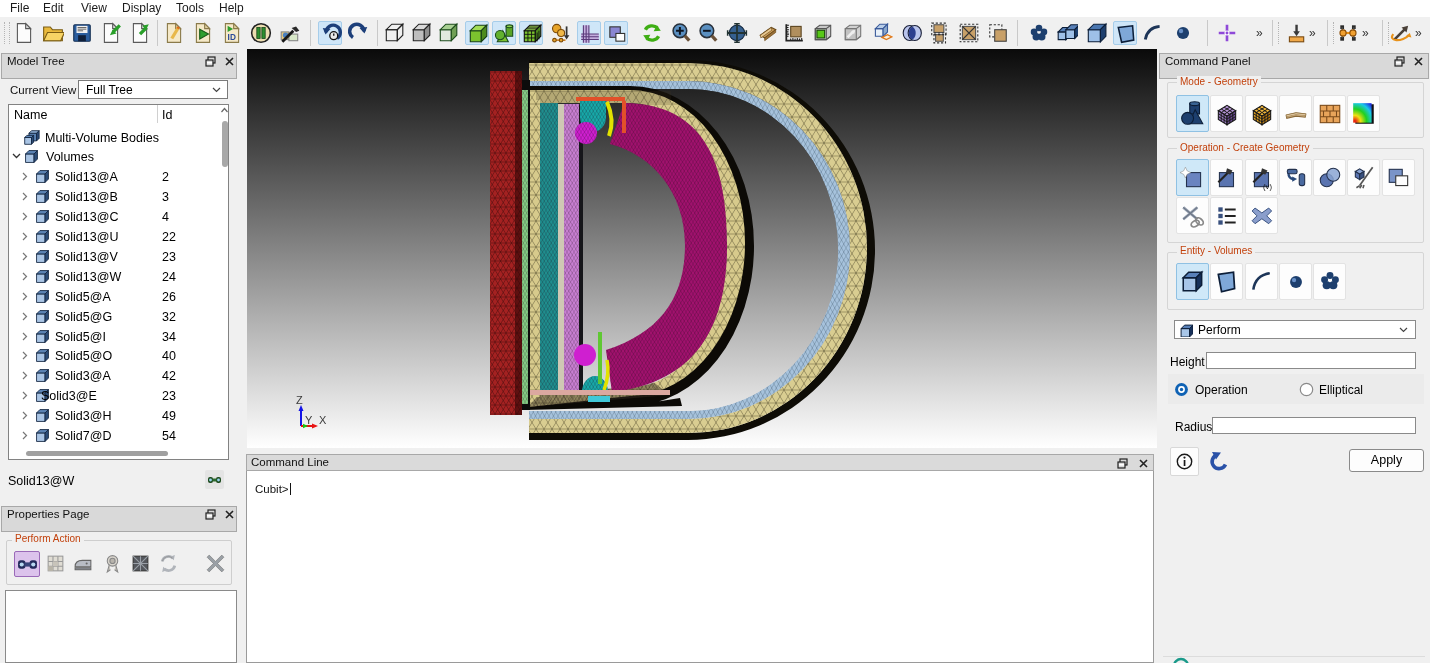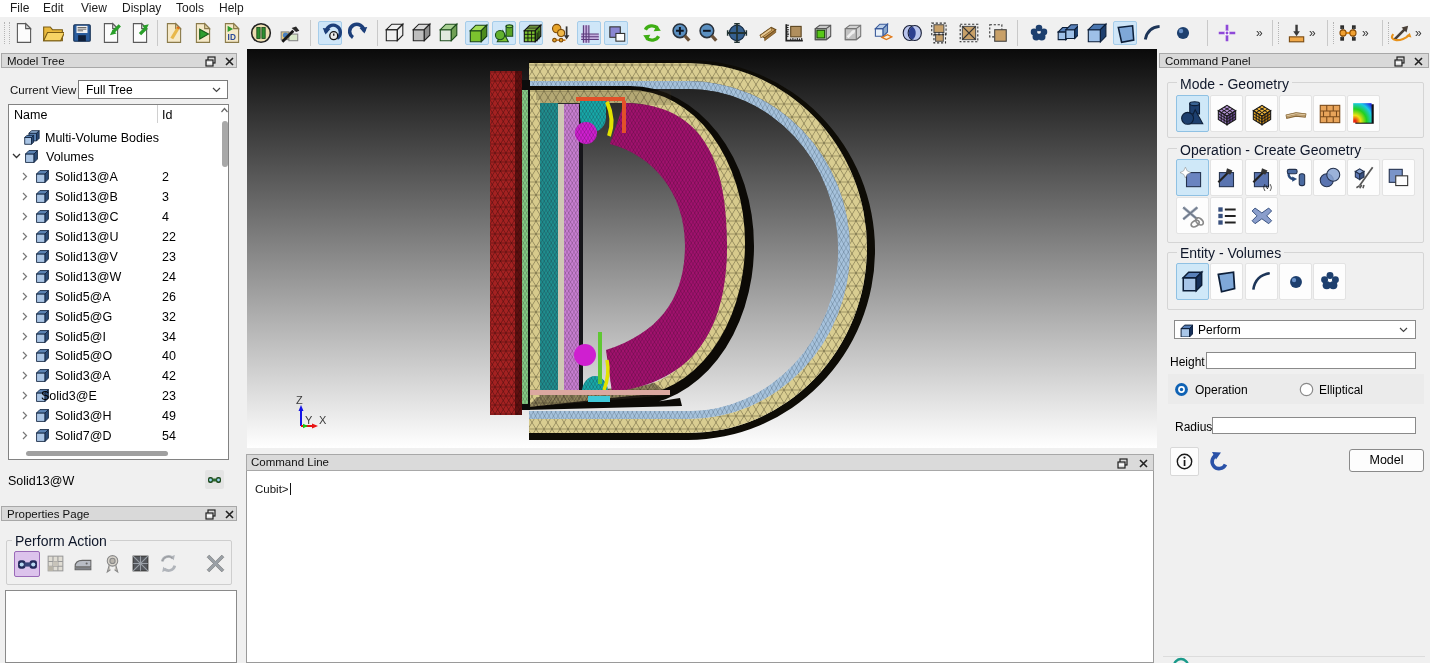--- a/index.html
+++ b/index.html
@@ -5,26 +5,26 @@
 .abs{position:absolute}
 #menubar{position:absolute;left:0;top:0;width:1430px;height:17px;background:#fff}
 #menubar span{position:absolute;top:1px;font-size:12px;color:#1b1b1b}
 #toolbar{position:absolute;left:0;top:17px;width:1430px;height:32px;background:#f0f0f0}
 .ti{position:absolute;top:21px;width:24px;height:24px;border-radius:2px}
 .ti svg{position:absolute;left:1px;top:1px}
 .chk{background:#cfe6f8;border:1px solid #a6cdea}
 .tsep{position:absolute;top:20px;width:1px;height:26px;background:#c9c9c9}
 .tdots{position:absolute;top:22px;width:1px;height:22px;border-left:1px dotted #b5b5b5}
 .ovf{position:absolute;top:26px;font-size:12px;color:#333;letter-spacing:-2px}
-.titlebar{position:absolute;height:15px;background:#d9d9d9;border:1px solid #a8a8a8;font-size:11.5px;color:#111}
+.titlebar{position:absolute;height:26px;background:#d9d9d9;border:1px solid #a8a8a8;font-size:11.5px;color:#111}
 .titlebar .tt{position:absolute;left:5px;top:1px}
 .tbtn{position:absolute;top:2px;width:11px;height:11px}
 .panel-label{position:absolute;font-size:11.5px;color:#111}
 .gbox{position:absolute;border:1px solid #d5d5d5;border-radius:2px}
-.glabel{position:absolute;font-size:14px;color:#0f172a;background:#f0f0f0;padding:0 3px}
+.glabel{position:absolute;font-size:10px;color:#c2410c;background:#f0f0f0;padding:0 3px}
 .cbtn{position:absolute;width:33px;height:37px;background:#fdfdfd;border:1px solid #e3e3e3;border-radius:2px}
 .cbtn.sel{background:#cfe8f8;border:1px solid #8fc1e3}
 .cbtn svg{position:absolute;left:3px;top:5px}
 .treerow{position:absolute;left:9px;width:210px;height:20px;font-size:12.5px;color:#000}
 .treerow .nm{position:absolute;top:3px}
 .treerow .id{position:absolute;left:153px;top:3px}
 .exp{position:absolute;top:5px;font-size:10px;color:#444}
 </style></head><body>
 <div id="menubar">
 <span style="left:10px">File</span>
@@ -965,17 +965,17 @@
     <svg style="position:absolute;left:5px;top:5px" width="17" height="17" viewBox="0 0 17 17">
       <circle cx="8.5" cy="8.5" r="7.2" fill="none" stroke="#1a1a1a" stroke-width="1.4"></circle>
       <rect x="7.7" y="7" width="1.7" height="6" fill="#1a1a1a"></rect>
       <circle cx="8.5" cy="4.6" r="1.1" fill="#1a1a1a"></circle>
     </svg>
   </div>
 <svg class="abs" style="left:1208px;top:450px" width="23" height="23" viewBox="0 0 23 23">
     <path d="M17.5,14.5 A7,7 0 1 1 9.5,4.8" stroke="#2a52a8" stroke-width="3.6" fill="none"></path>
     <path d="M4,2l9,0.5l-5,7z" fill="#2a52a8"></path>
   </svg>
-<div class="abs" style="left:1349px;top:449px;width:75px;height:23px;background:#fdfdfd;border:1px solid #8a8a8a;border-radius:3px;font-size:12.5px;color:#000;text-align:center;line-height:21px">Model</div>
+<div class="abs" style="left:1349px;top:449px;width:75px;height:23px;background:#fdfdfd;border:1px solid #8a8a8a;border-radius:3px;font-size:12.5px;color:#000;text-align:center;line-height:21px">Apply</div>
 <div class="abs" style="left:1163px;top:656px;width:262px;height:1px;background:#dcdcdc"></div>
 <svg class="abs" style="left:1172px;top:657px" width="18" height="6" viewBox="0 0 18 6">
     <circle cx="9" cy="9" r="7" fill="none" stroke="#1a9a8a" stroke-width="2.4"></circle>
   </svg>
 
 </body></html>

